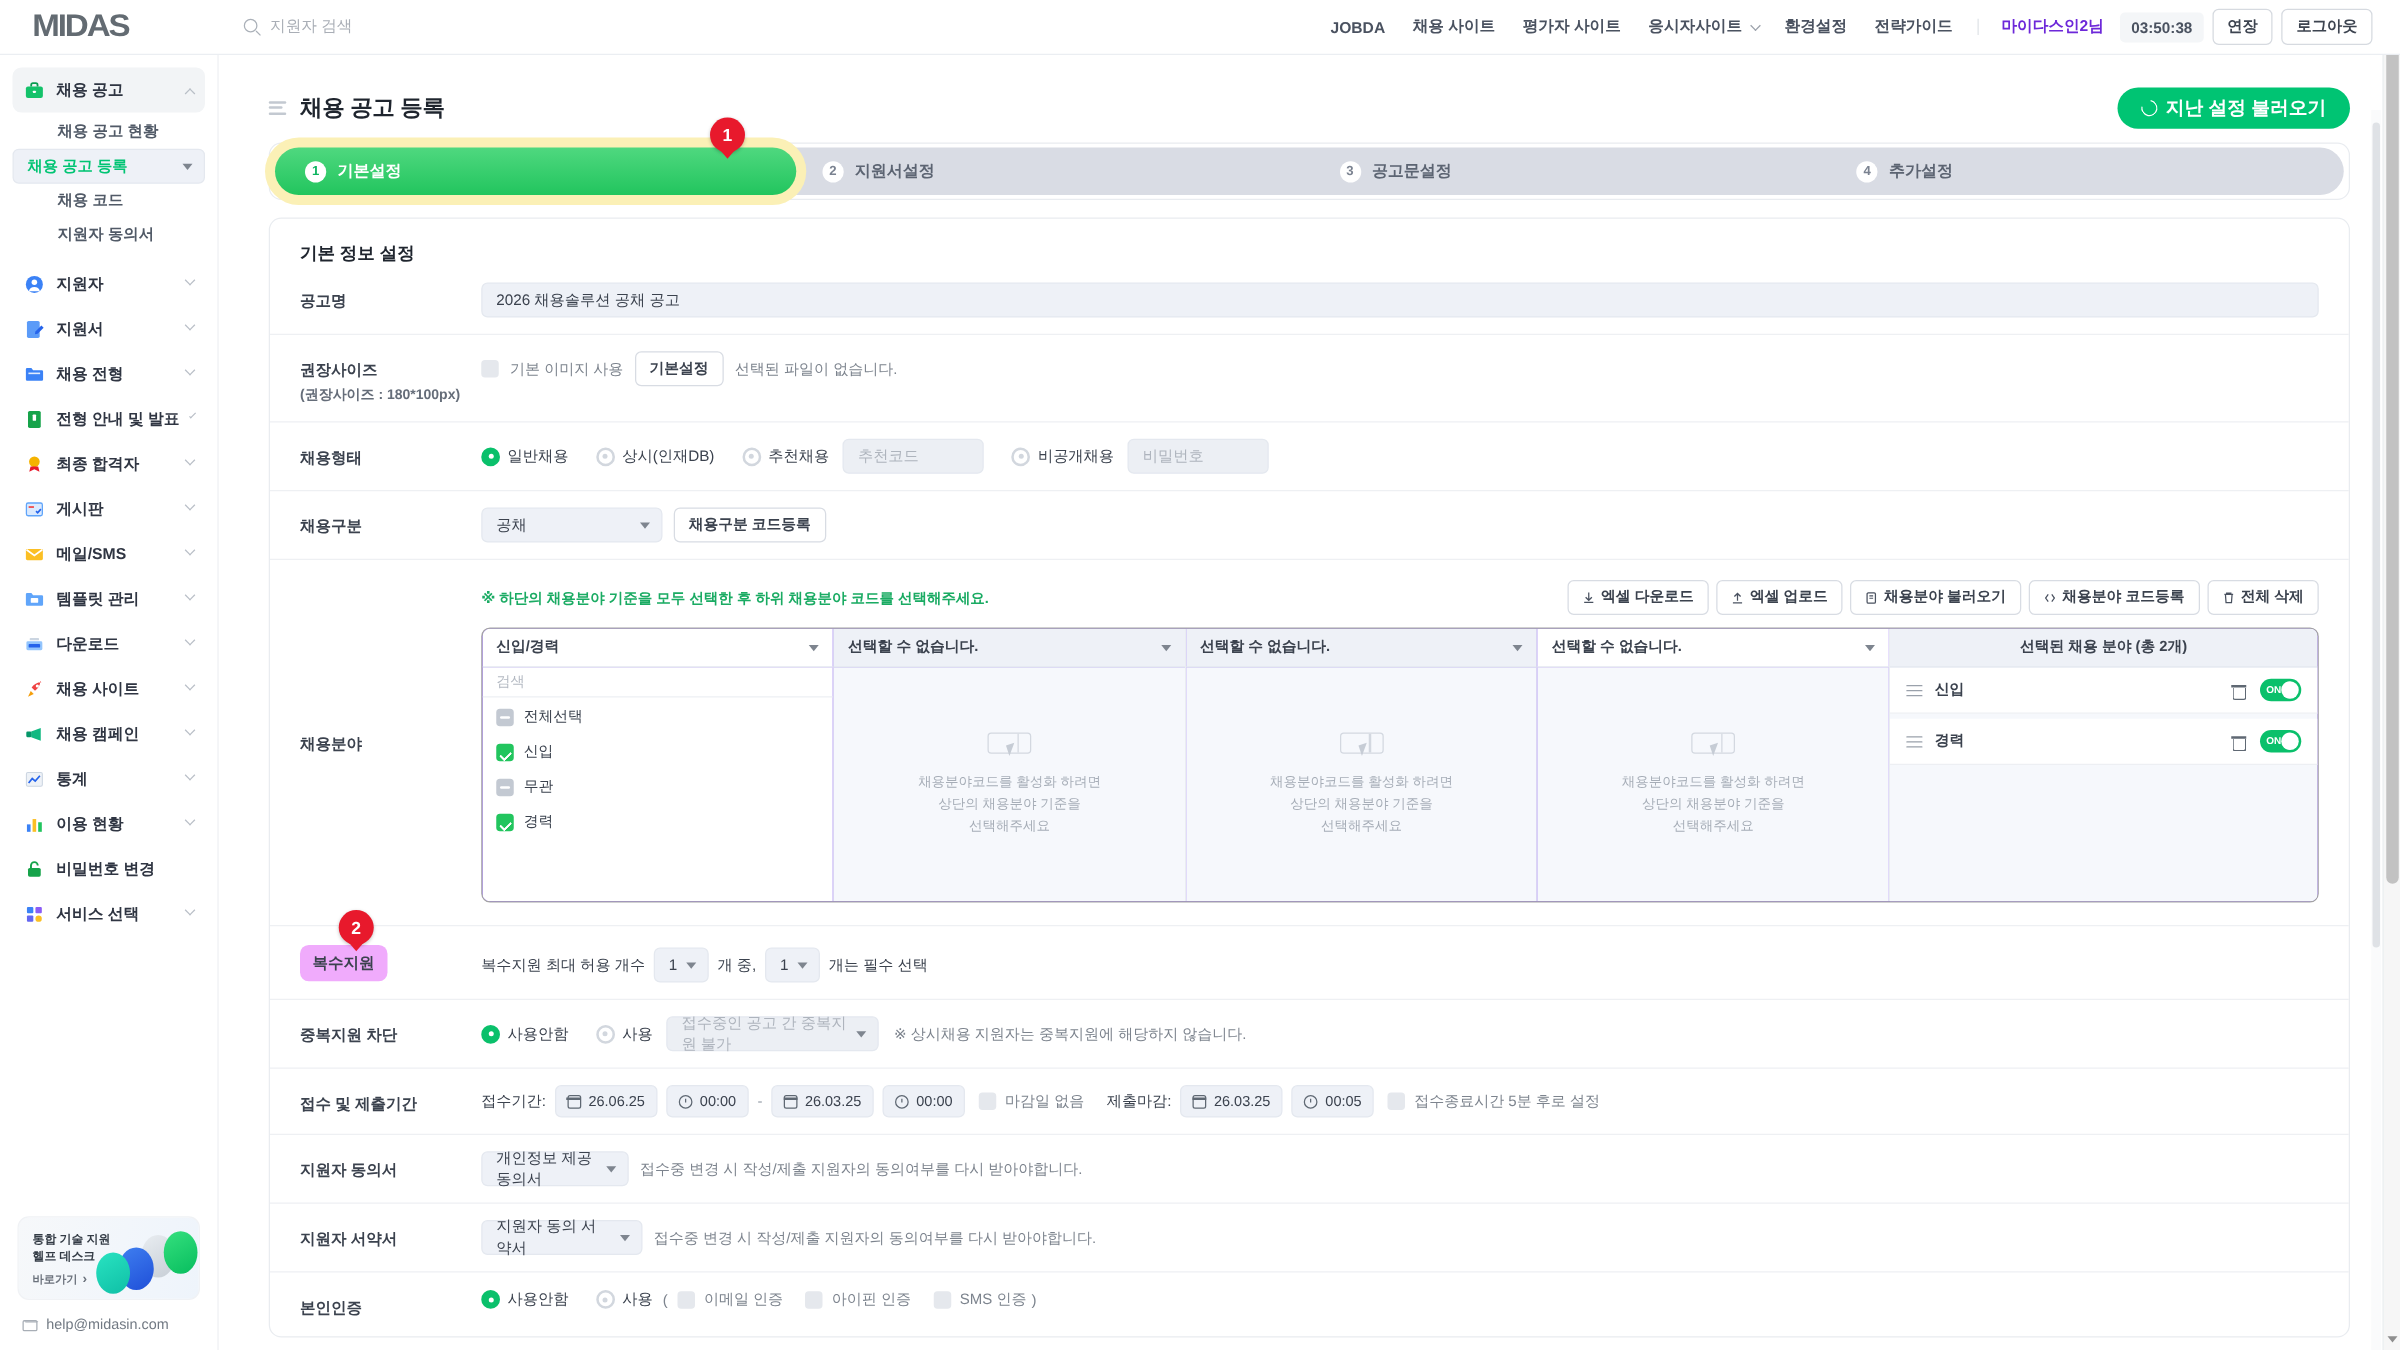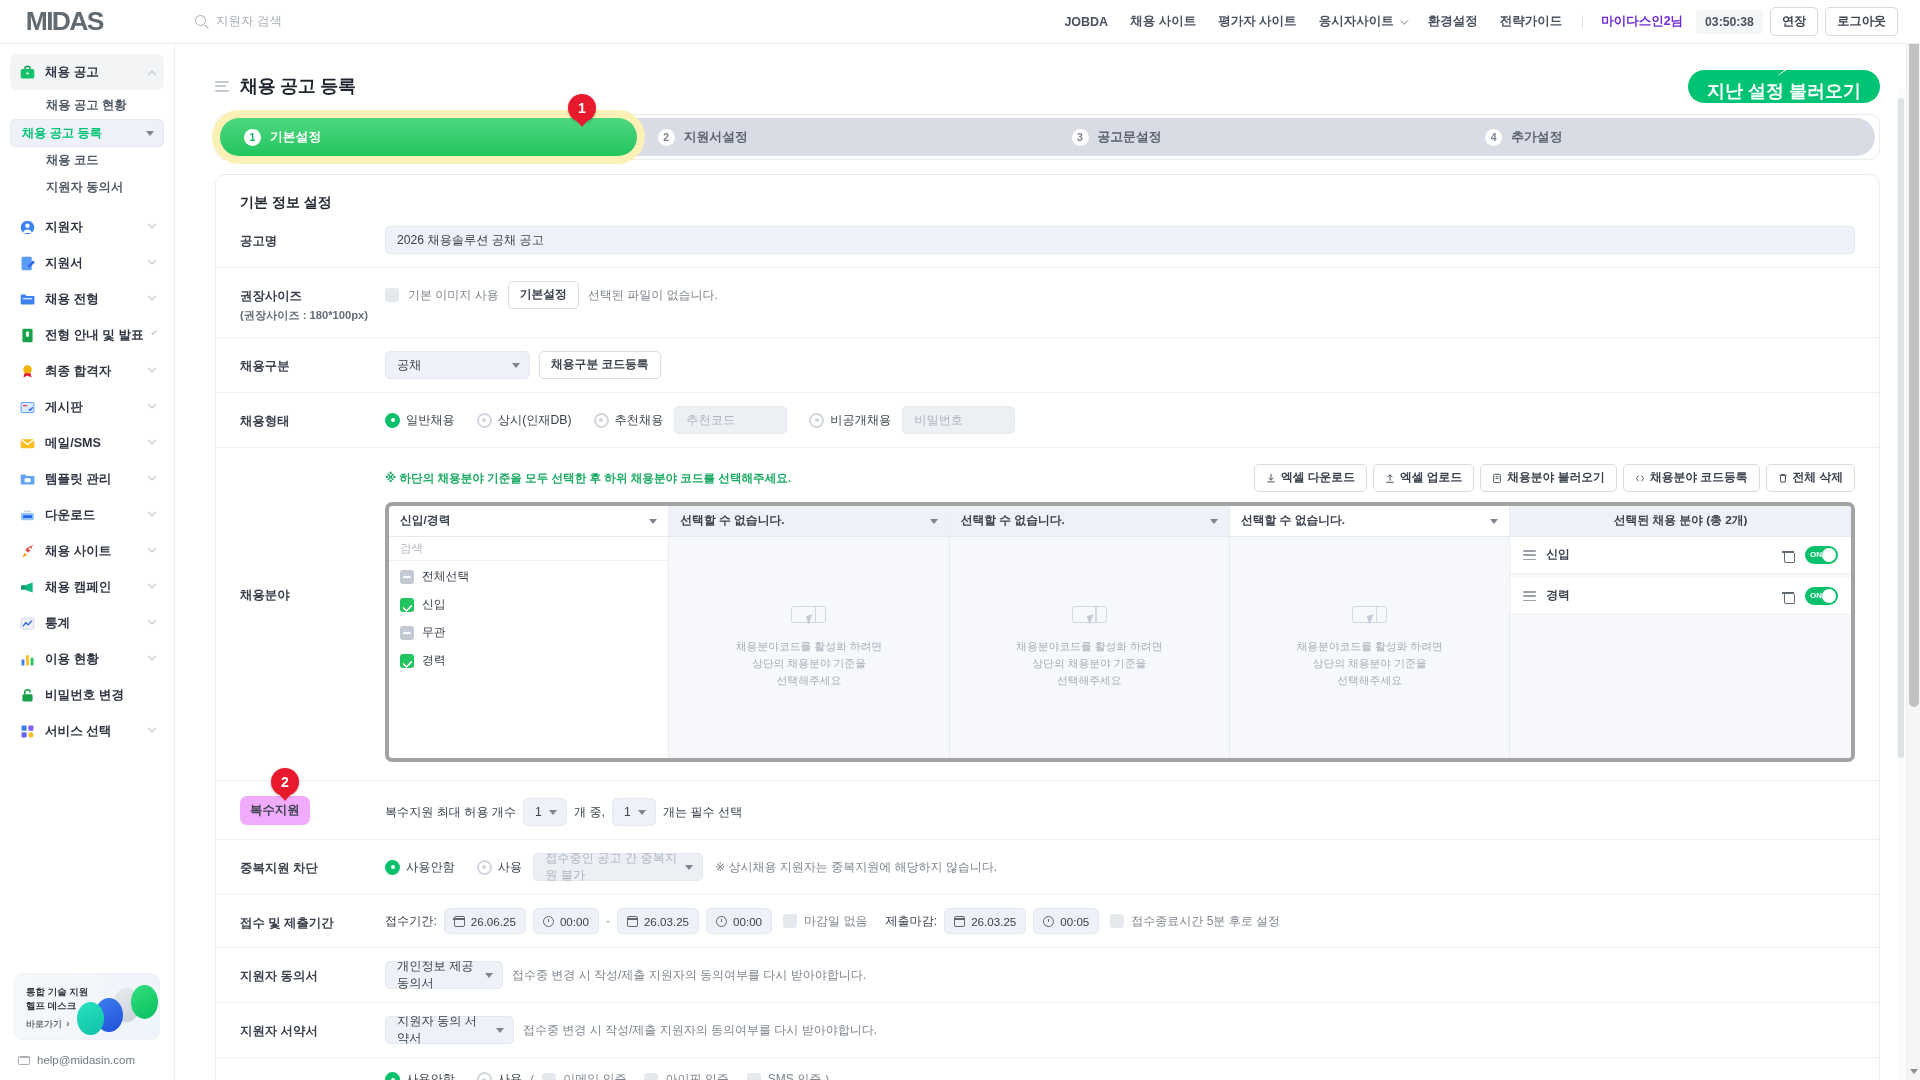--- a/index.html
+++ b/index.html
@@ -80,23 +80,23 @@
 
   
   .main { flex: 1; background: #fff; position: relative; overflow: hidden; display:flex; flex-direction:column; }
   .page { flex:1; padding: 0 40px 0 40px; position: relative; }
 
   .page-head { display:flex; align-items:center; height: 70px; padding-top: 14px;}
   .ph-ic { width: 14px; display:flex; flex-direction:column; gap:2.5px; margin-right:11px; }
   .ph-ic span { height: 2px; background: #c3c9d1; border-radius: 1px; }
   .ph-ic span:nth-child(1){width:14px} .ph-ic span:nth-child(2){width:11px} .ph-ic span:nth-child(3){width:14px}
   .ph-title { font-size: 18px; font-weight: 800; color: #1f252e; letter-spacing:-0.3px;}
-  .ph-btn { margin-left:auto; background:#00c473; color:#fff; font-size:18px; font-weight:700;
+  .ph-btn { margin-left:auto; background:#00c473; color:#fff; font-size:15px; font-weight:700;
             border:none; border-radius: 20px; height: 33px; padding: 0 19px; display:flex;
-            align-items:center; gap:7px; cursor:pointer;flex-direction:column; }
+            align-items:center; gap:7px; cursor:pointer; }
   .refresh { width:13px;height:13px;border:1.6px solid #fff;border-radius:50%;
              border-top-color: transparent; display:inline-block; transform:rotate(-35deg); }
 
   .card { border: 1px solid #e9ecf0; border-radius: 10px; background:#fff; }
 
   
   .stepper { height: 46px; display:flex; align-items:center; padding: 0 4px; position:relative; }
   .steps { flex:1; display:flex; height: 38px; background:#d9dce4; border-radius: 19px; position:relative; }
   .step { flex:1; display:flex; align-items:center; gap:9px; padding-left: 24px; font-size:12.8px;
           font-weight:700; color:#5c6472; position:relative; z-index:2; cursor:pointer;}
@@ -153,21 +153,21 @@
          color:#3b424e; padding: 0 24px 0 11px; display:flex;align-items:center; position:relative; cursor:pointer;}
   .sel::after { content:''; position:absolute; right:9px; top:11px; border-left:4px solid transparent;
                 border-right:4px solid transparent; border-top:5px solid #7e858f; }
   .sel.dis { color:#aeb4bd; background:#eceff4; }
 
   
   .fields-block { flex:1; }
   .fb-top { display:flex; align-items:center; margin-bottom: 10px; }
   .fb-note { font-size:11.6px; color:#1aab63; font-weight:700; }
   .fb-tools { margin-left:auto; display:flex; gap:6px; }
-  .grid { display:flex; border:4px solid #a3a3a3; border-radius:7px; overflow:hidden; height: 260px; background:#8b5cf6;}
+  .grid { display:flex; border:1px solid #a3a3a3; border-radius:7px; overflow:hidden; height: 220px; background:#8b5cf6;}
   .col { flex:1; border-right:1px solid #e9ecf1; display:flex; flex-direction:column; min-width:0; }
   .col:last-child{border-right:none;}
   .col.wide { flex: 1.22; background:#f6f8fc; }
   .colhead { height: 31px; background:#eef1f7; border-bottom:1px solid #e4e8ef; display:flex; align-items:center;
              padding: 0 11px; font-size:11.8px; color:#3b424e; font-weight:600; position:relative; }
   .colhead.sel-h::after { content:''; position:absolute; right:11px; top:13px; border-left:4px solid transparent;
                 border-right:4px solid transparent; border-top:5px solid #7e858f; }
   .colhead.white { background:#fff; }
   .colhead.center { justify-content:center; font-weight:700; }
   .col-body { flex:1; background:#f6f8fc; display:flex; flex-direction:column; align-items:center;
@@ -521,48 +521,48 @@
             </div>
             <div class="rfield">
               <span class="cbx empty"></span>
               <span class="muted">기본 이미지 사용</span>
               <button class="btn-o">기본설정</button>
               <span class="muted">선택된 파일이 없습니다.</span>
             </div>
           </div>
 
           <div class="row">
-            <div class="rlab">채용구분</div>
-            <div class="rfield">
-              <div class="sel" style="width:145px;">공채</div>
-              <button class="btn-o">채용구분 코드등록</button>
-            </div>
-          </div>
-
-          <div class="row">
             <div class="rlab">채용형태</div>
             <div class="rfield" style="gap:0;">
               <span class="ropt" style="margin-right:22px;">
                 <span class="radio on"></span>
                 <span>일반채용</span>
               </span>
               <span class="ropt" style="margin-right:22px;">
                 <span class="radio off"></span>
                 <span>상시(인재DB)</span>
               </span>
               <span class="ropt" style="margin-right:11px;">
                 <span class="radio off"></span>
                 <span>추천채용</span>
               </span>
               <span class="inp ph" style="width:113px;margin-right:22px;">추천코드</span>
               <span class="ropt" style="margin-right:11px;">
                 <span class="radio off"></span>
                 <span>비공개채용</span>
               </span>
               <span class="inp ph" style="width:113px;">비밀번호</span>
+            </div>
+          </div>
+
+          <div class="row">
+            <div class="rlab">채용구분</div>
+            <div class="rfield">
+              <div class="sel" style="width:145px;">공채</div>
+              <button class="btn-o">채용구분 코드등록</button>
             </div>
           </div>
 
           <div class="row" style="padding-top:16px;padding-bottom:18px;">
             <div class="rlab" style="padding-top:122px;">채용분야</div>
             <div class="fields-block">
               <div class="fb-top">
                 <span class="fb-note">※ 하단의 채용분야 기준을 모두 선택한 후 하위 채용분야 코드를 선택해주세요.</span>
                 <span class="fb-tools">
                   <button class="btn-o">

